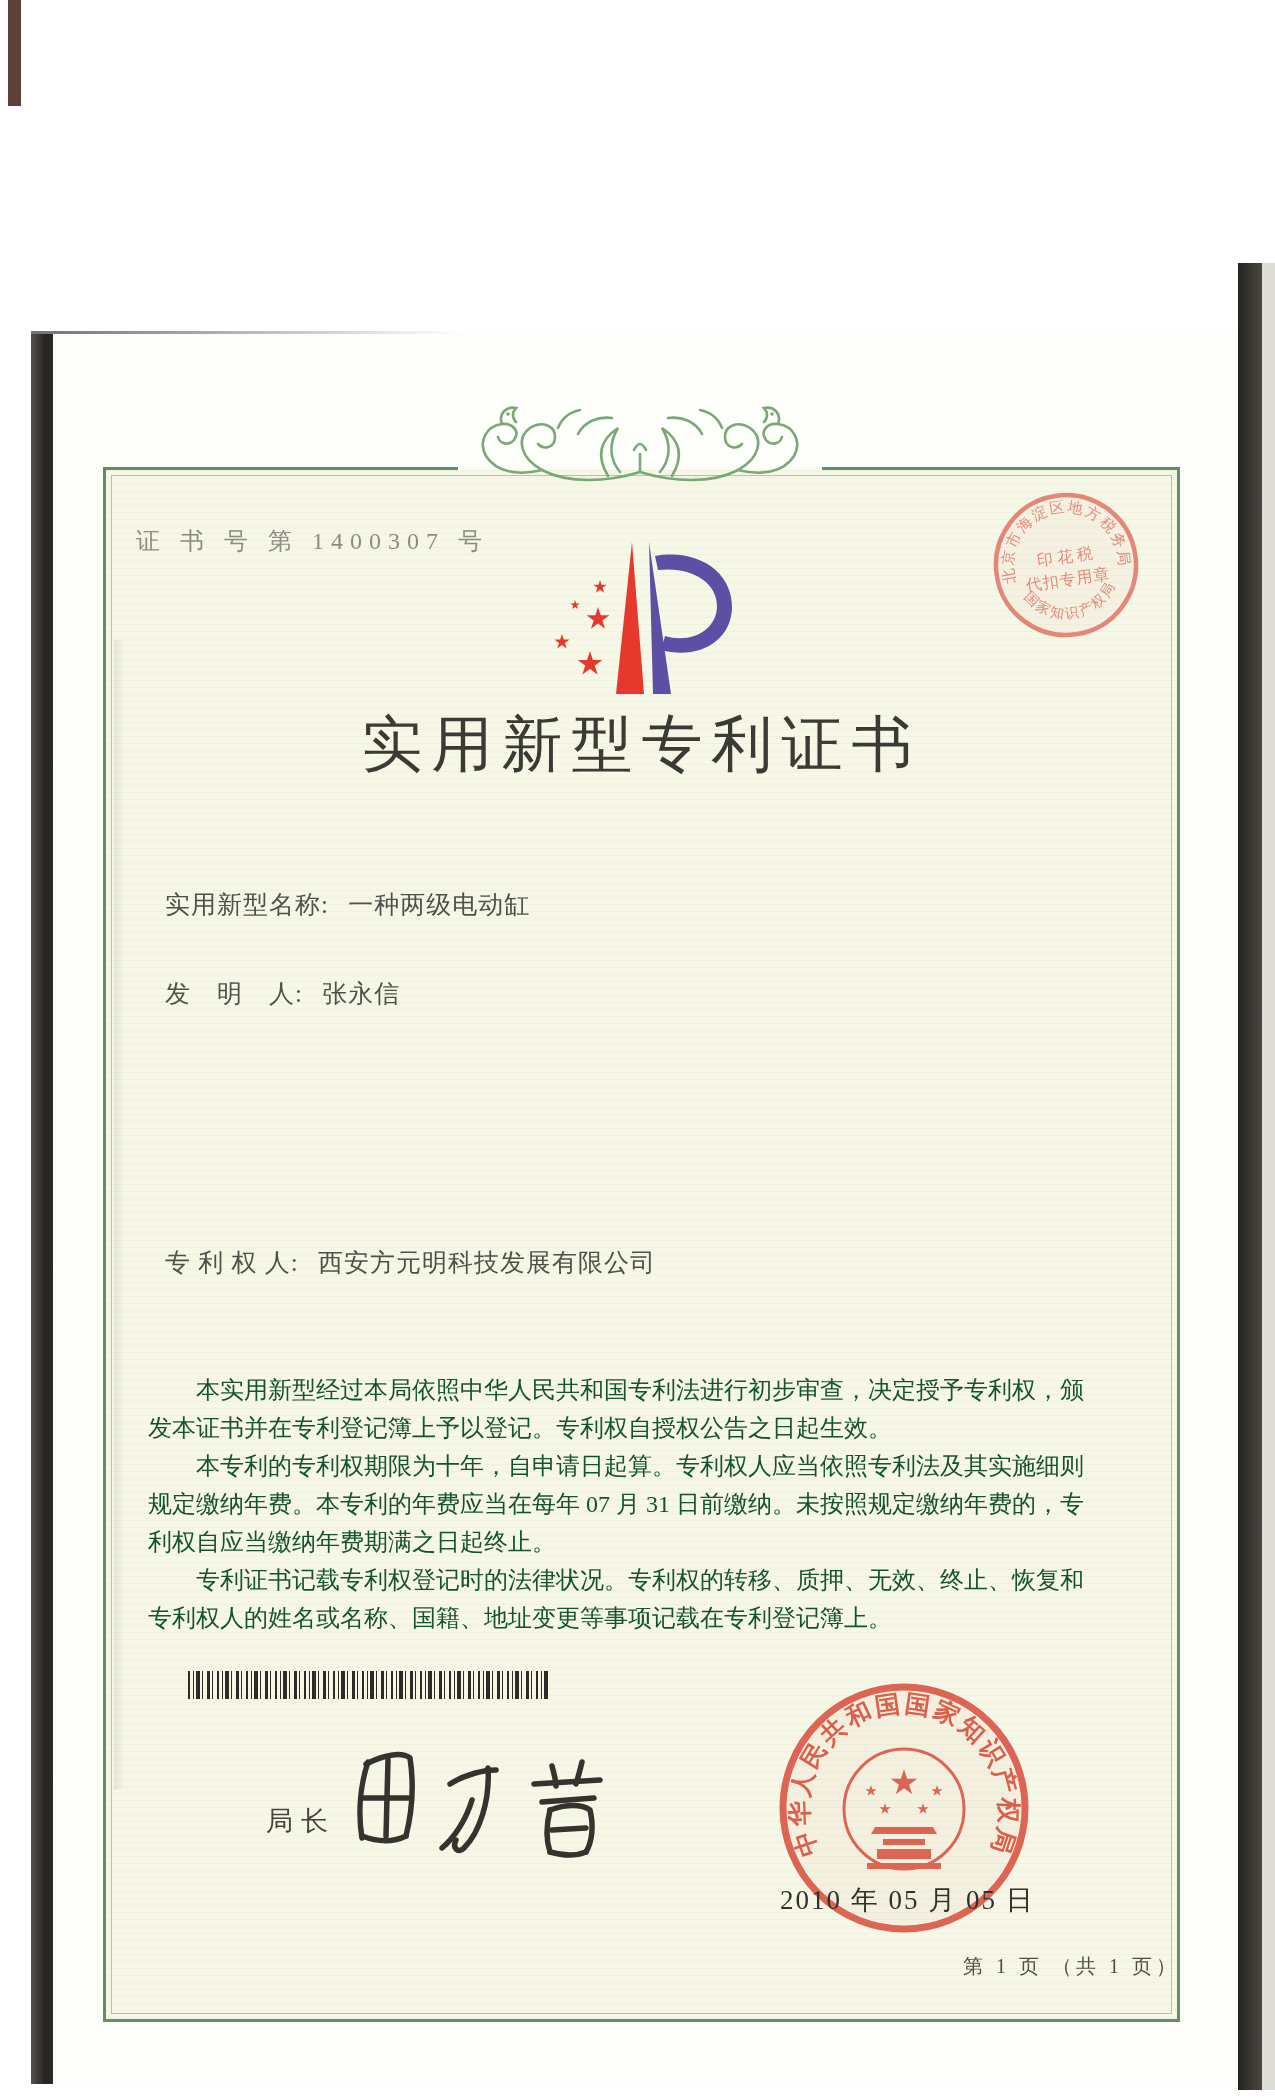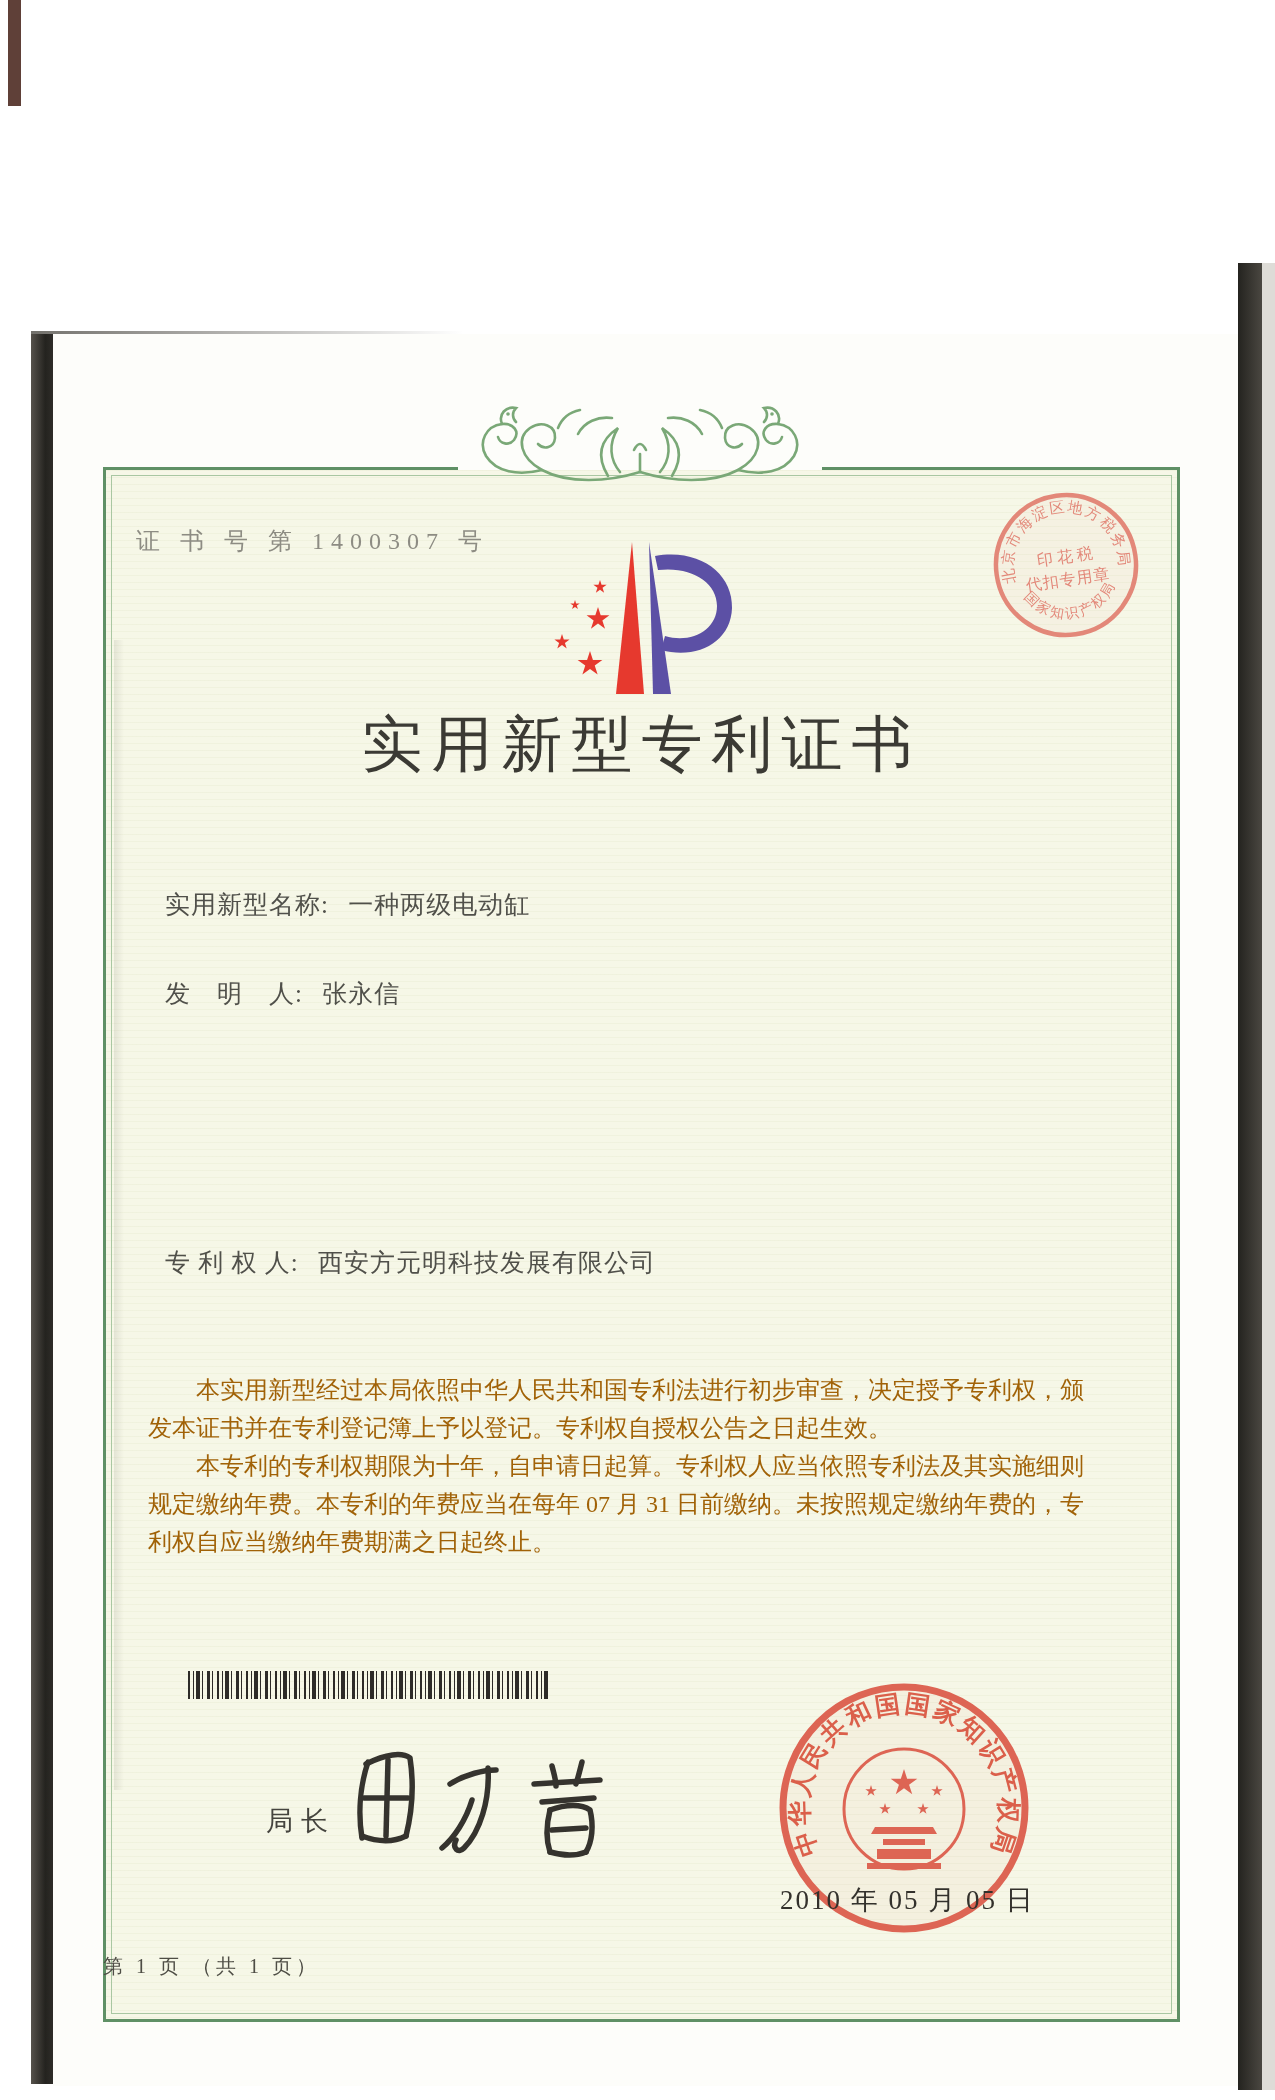--- a/index.html
+++ b/index.html
@@ -30,42 +30,42 @@
   .logo{position:absolute;left:545px;top:542px;width:190px;height:158px;}
   .title{position:absolute;left:103px;top:704px;width:1077px;margin:0;text-align:center;
     font-size:61px;font-weight:400;letter-spacing:9px;color:#3b3a34;}
   
   .field{position:absolute;left:165px;font-size:25px;color:#50504a;letter-spacing:1px;white-space:nowrap;}
   .field .lbl{display:inline-block;margin-top:16px;}
   .field .val{margin-left:12px;text-align:right;}
   .f1{top:872px}.f2{top:961px}.f3{top:1050px}.f4{top:1140px}.f5{top:1230px}.f6{top:1319px}
   
   .paras{position:absolute;left:148px;top:1371px;width:936px;font-size:24px;line-height:38px;
-    color:#a16207;text-align:justify;}
+    color:#14532d;text-align:justify;}
   .paras p{margin:0;text-indent:2em;}
   
   .barcode{position:absolute;left:188px;top:1671px;width:361px;height:28px;
     background-image:repeating-linear-gradient(90deg,
       #2d2b28 0 2px,transparent 2px 5px,
       #2d2b28 5px 6px,transparent 6px 8px,
       #2d2b28 8px 12px,transparent 12px 14px,
       #2d2b28 14px 15px,transparent 15px 19px,
       #2d2b28 19px 22px,transparent 22px 24px,
       #2d2b28 24px 25px,transparent 25px 29px);}
   
   .sig-role{position:absolute;left:266px;top:1803px;font-size:27px;letter-spacing:8px;color:#45443e;}
   .sig{position:absolute;left:338px;top:1744px;width:285px;height:120px;}
   
   .seal{position:absolute;left:775px;top:1679px;width:258px;height:258px;opacity:.93;}
   .seal-date{position:absolute;left:780px;top:1882px;width:240px;text-align:center;
     font-size:27px;color:#33312c;letter-spacing:2px;white-space:nowrap;}
   .stamp{position:absolute;left:981px;top:480px;width:170px;height:170px;
     transform:rotate(-8deg);opacity:.9;}
   
-  .footer{position:absolute;left:103px;top:1953px;width:1077px;text-align:left;
+  .footer{position:absolute;left:103px;top:1953px;width:1077px;text-align:right;
     font-size:20px;letter-spacing:4px;color:#4e4d45;}
 </style>
 </head>
 <body>
 
 <div class="scan">
 
   <div class="mark-tl"></div>
   <div class="band-right"></div>
   <div class="paper"></div>
@@ -122,20 +122,21 @@
     <span class="val">张永信</span>
   </div>
   <div class="field f5">
     <span class="lbl">专 利 权 人:</span>
     <span class="val">西安方元明科技发展有限公司</span>
   </div>
 
   <div class="paras">
     <p>本实用新型经过本局依照中华人民共和国专利法进行初步审查，决定授予专利权，颁发本证书并在专利登记簿上予以登记。专利权自授权公告之日起生效。</p>
     <p>本专利的专利权期限为十年，自申请日起算。专利权人应当依照专利法及其实施细则规定缴纳年费。本专利的年费应当在每年 07 月 31 日前缴纳。未按照规定缴纳年费的，专利权自应当缴纳年费期满之日起终止。</p>
+    <p>专利证书记载专利权登记时的法律状况。专利权的转移、质押、无效、终止、恢复和专利权人的姓名或名称、国籍、地址变更等事项记载在专利登记簿上。</p>
   </div>
 
   <div class="barcode"></div>
 
   <div class="sig-role">局长</div>
   <svg class="sig" viewBox="0 0 285 120" aria-label="田力普">
     <g fill="none" stroke="#35332e" stroke-width="5.5" stroke-linecap="round" stroke-linejoin="round">
       <path d="M30,18 C22,42 20,70 24,94"></path>
       <path d="M28,20 C48,10 64,8 72,14 C76,40 74,68 68,92"></path>
       <path d="M26,54 L70,54"></path>

